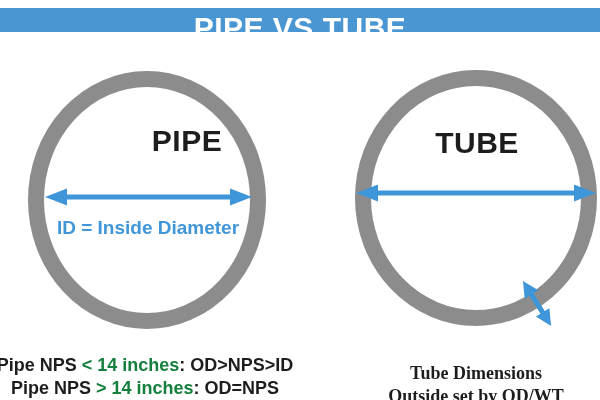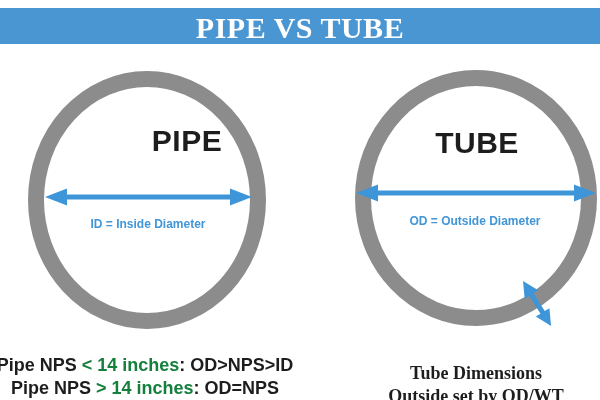--- a/index.html
+++ b/index.html
@@ -7,43 +7,42 @@
     position: relative;
     width: 600px;
     height: 400px;
     background: #ffffff;
     overflow: hidden;
     font-family: "Liberation Sans", sans-serif;
   }
   .header-bar {
     position: absolute;
     left: 0; top: 8px;
-    width: 600px; height: 36px;
+    width: 600px; height: 24px;
     background: #4a96d2;
-    font-family: Liberation Serif, serif;
   }
   .header-title {
     display: block;
     width: 100%;
     line-height: 40px;
     text-align: center;
     color: #ffffff;
     font-size: 30px;
     font-weight: 700;
     letter-spacing: 0.5px;
   }
   .diagram-svg { position: absolute; left: 0; top: 0; }
   .lbl {
     position: absolute;
     transform: translateX(-50%);
     white-space: nowrap;
     font-weight: 700;
   }
   .ring-title { font-size: 30px; color: #1d1d1d; letter-spacing: 0.5px; }
-  .blue-note  { font-size: 12px; color: #4196d8; }
+  .blue-note  { font-size: 19px; color: #4196d8; }
   .note-block {
     position: absolute;
     transform: translateX(-50%);
     text-align: center;
     font-size: 18px;
     font-weight: 700;
     line-height: 23px;
     white-space: nowrap;
   }
   .txt-black { color: #1d1d1d; }
@@ -73,21 +72,20 @@
     <g transform="translate(523,281) rotate(58)">
       <path fill="#3e96d8" d="M0,0 L16,-8 L16,-2.5 L37,-2.5 L37,-8 L53,0
                L37,8 L37,2.5 L16,2.5 L16,8 Z"></path>
     </g>
   </svg>
 
   <div class="lbl ring-title" style="left:146px; top:124px;margin-left:41px;">PIPE</div>
   <div class="lbl blue-note" style="left:148px; top:217px;">ID = Inside Diameter</div>
 
   <div class="lbl ring-title" style="left:477px; top:126px;text-align:right;">TUBE</div>
-  <div class="lbl blue-note" style="left:475px; top:214px;">OD = Outside Diameter</div>
 
   <div class="note-block" style="left:145px; top:354px;">
     <div>
       <span class="txt-black">Pipe NPS </span><span class="txt-blue">&lt; 14 inches</span><span class="txt-black">: OD&gt;NPS&gt;ID</span>
     </div>
     <div>
       <span class="txt-black">Pipe NPS </span><span class="txt-blue">&gt; 14 inches</span><span class="txt-black">: OD=NPS</span>
     </div>
   </div>
 

